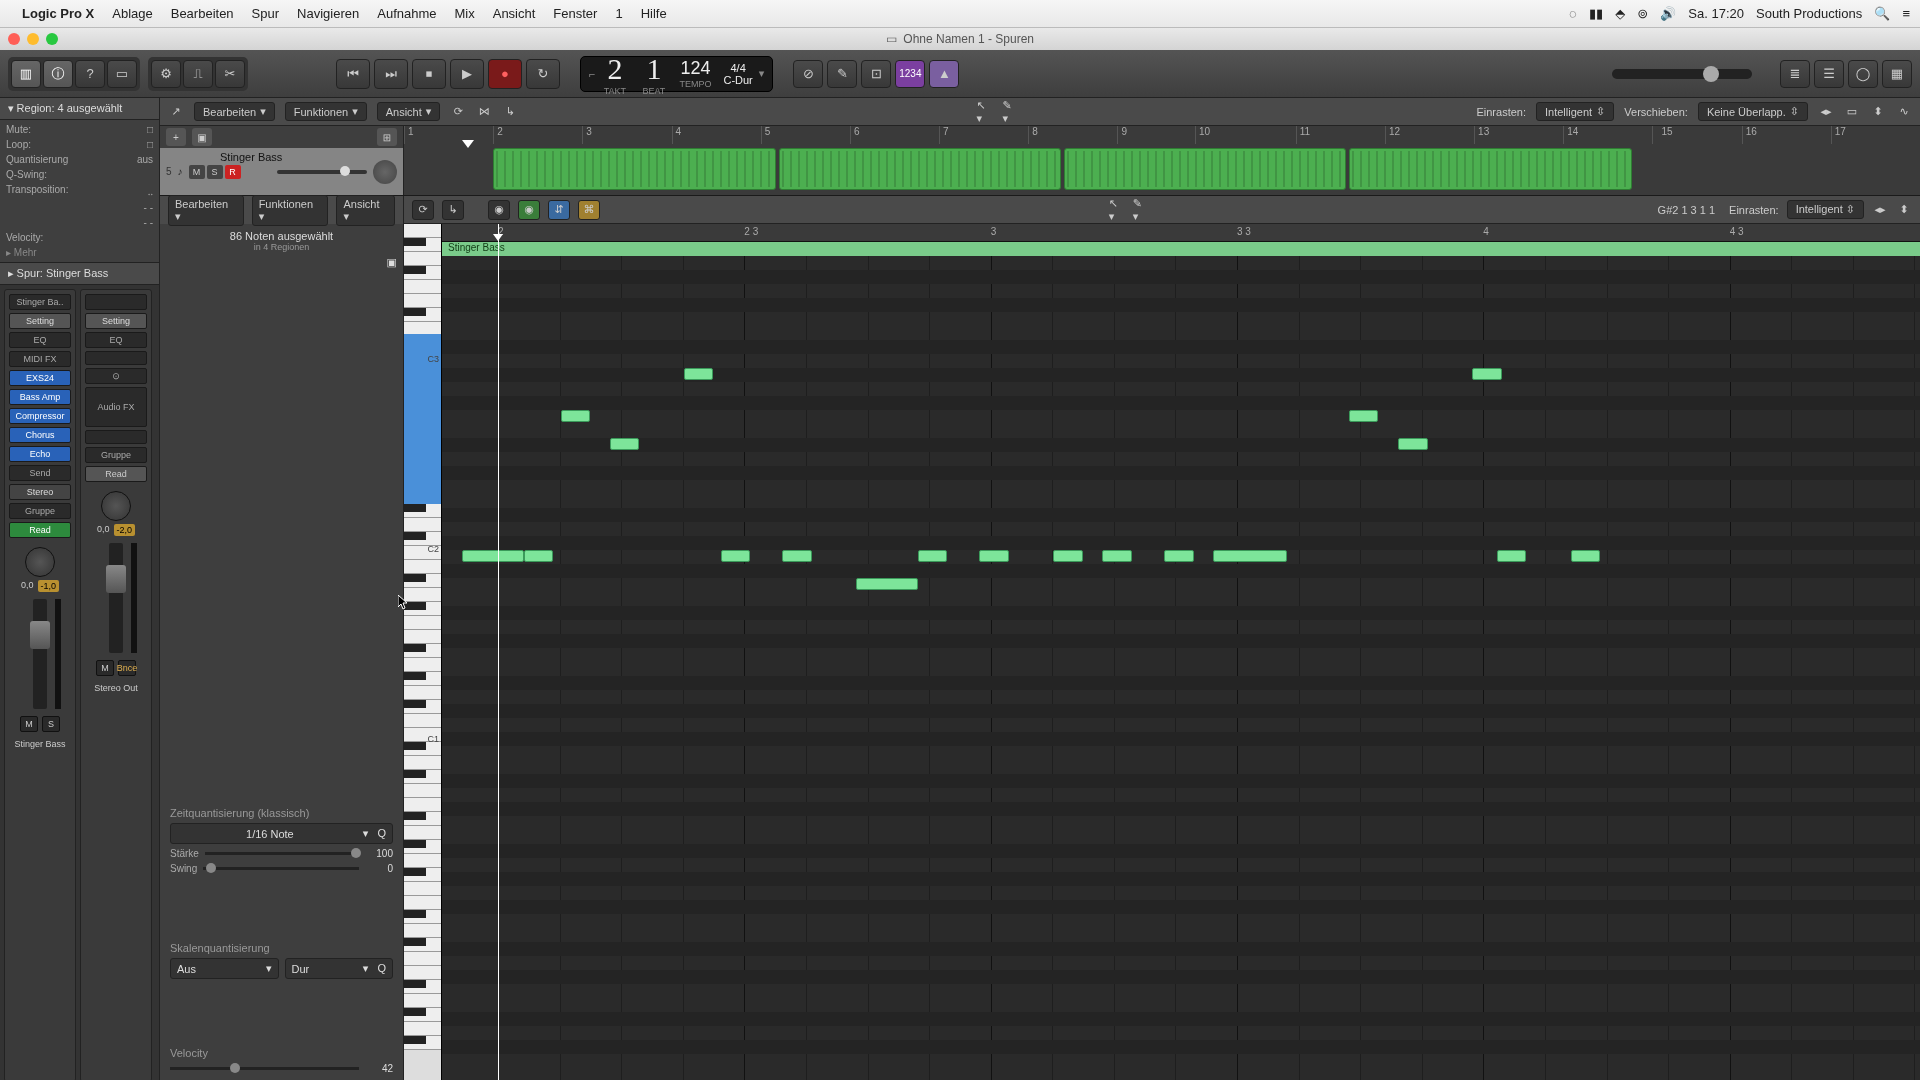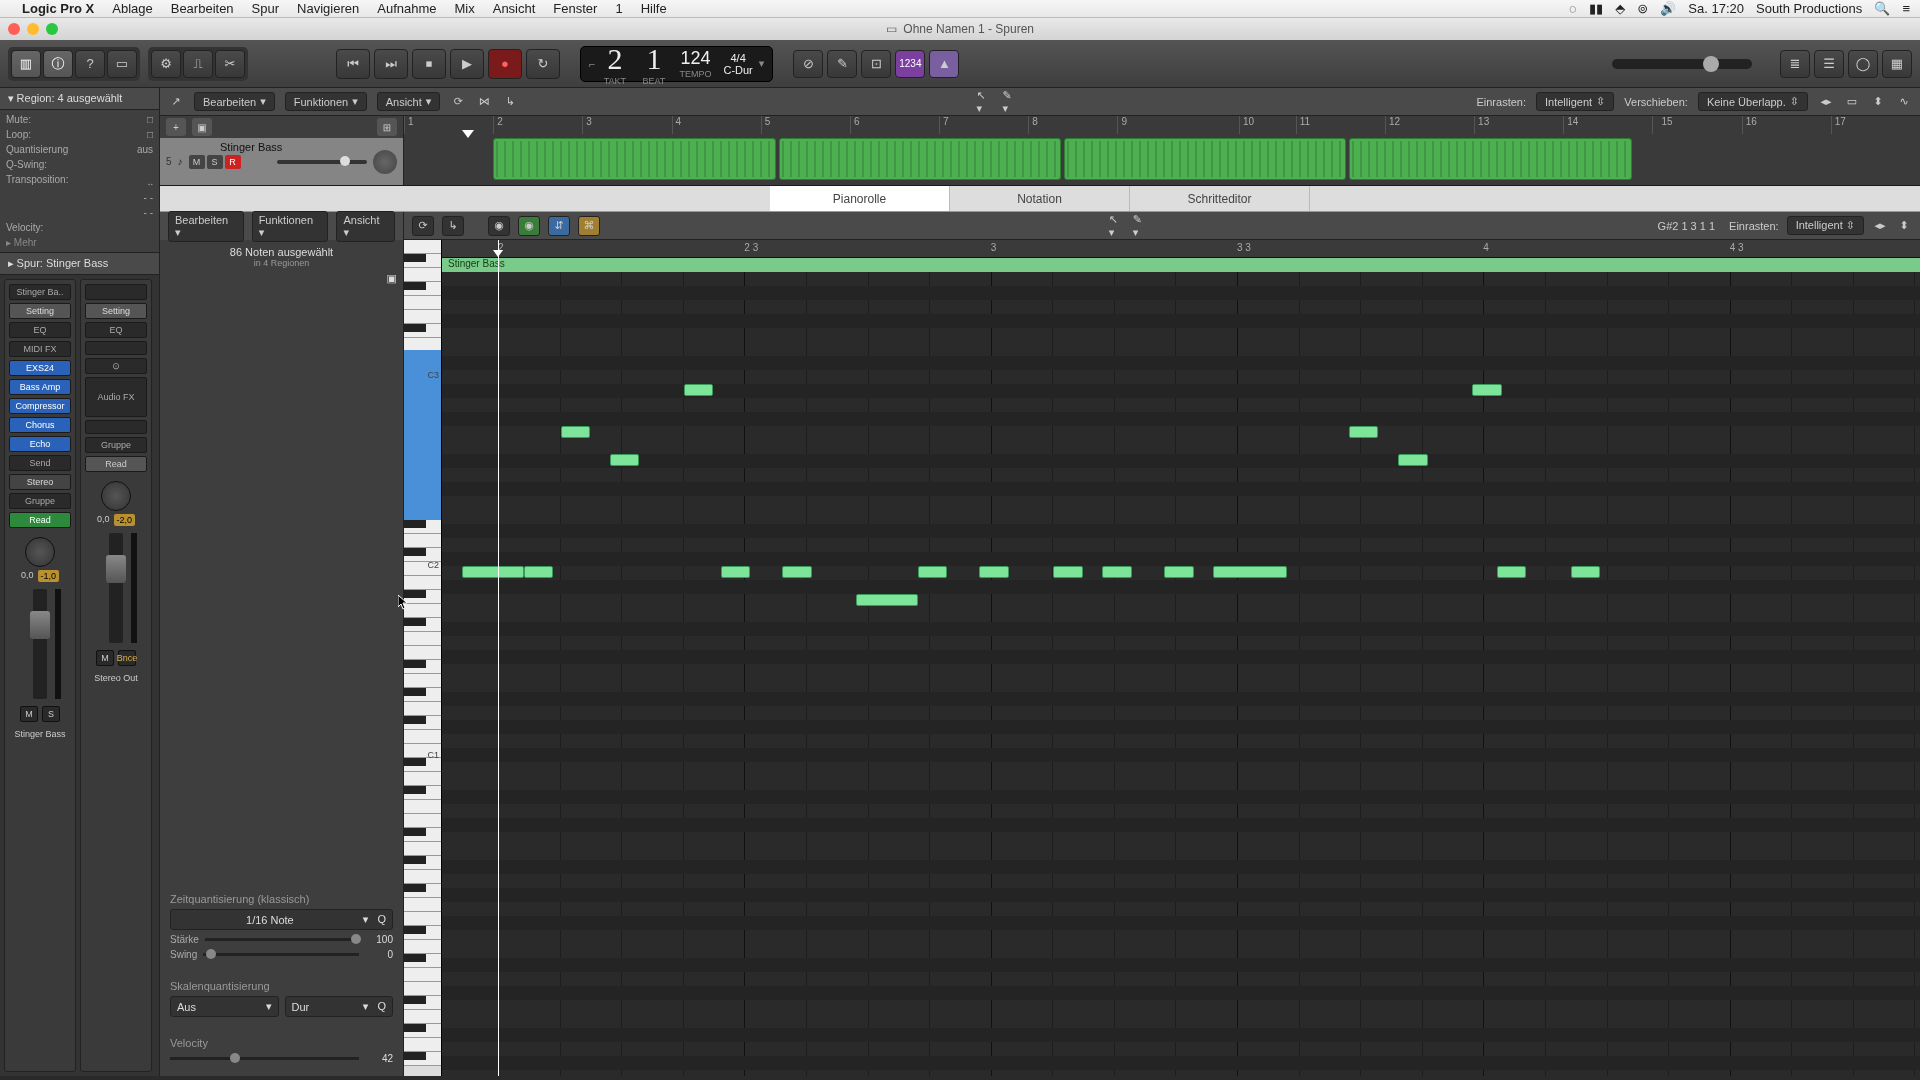--- a/index.html
+++ b/index.html
@@ -1,19 +1,19 @@
 <!DOCTYPE html>
 <html><head>
 <meta charset="utf-8">
 <style>
 * { margin: 0; padding: 0; box-sizing: border-box; font-family: -apple-system, "Helvetica Neue", Arial, sans-serif; user-select: none; }
 body { background: #2a2a2a; width: 1920px; height: 1080px; overflow: hidden; font-size: 11px; color: #ccc; }
 
 
-.menubar { height: 18px; background: linear-gradient(#f6f6f6,#e8e8e8); display: flex; align-items: center; padding: 0 10px; color: #222; font-size: 13px; border-bottom: 1px solid #bbb; }
+.menubar { height: 28px; background: linear-gradient(#f6f6f6,#e8e8e8); display: flex; align-items: center; padding: 0 10px; color: #222; font-size: 13px; border-bottom: 1px solid #bbb; }
 .menubar .apple { font-size: 14px; margin-right: 12px; }
 .menubar .mitem { margin-right: 18px; cursor: default; }
 .menubar .spacer { flex: 1; }
 .menubar .right { display: flex; align-items: center; gap: 12px; }
 
 
 .window-title { height: 22px; background: linear-gradient(#e9e9e9,#d4d4d4); display: flex; align-items: center; position: relative; font-size: 12px; color: #555; }
 .traffic { position: absolute; left: 8px; display: flex; gap: 7px; }
 .traffic span { width: 12px; height: 12px; border-radius: 50%; display: inline-block; }
 .tl-red { background: #ff5f57; } .tl-yel { background: #febc2e; } .tl-grn { background: #28c840; }
@@ -104,21 +104,21 @@
 .editor-tabs .tab.active { background: #fff; font-weight: 500; }
 .editor-tabs .tabspacer { flex: 1; background: #ddd; }
 
 .editor { flex: 1; display: flex; background: #2d2d2d; }
 .editor-left { width: 244px; background: #3e3e3e; border-right: 1px solid #222; display: flex; flex-direction: column; }
 .editor-left .et-tools { height: 28px; background: #4a4a4a; display: flex; align-items: center; padding: 0 8px; gap: 8px; font-size: 11px; }
 .editor-left .et-tools .sel { background: #333; border: 1px solid #222; border-radius: 3px; padding: 2px 6px; }
 .editor-left .infobox { padding: 6px; text-align: center; font-size: 11px; color: #ddd; }
 .editor-left .infobox .sub { font-size: 9px; color: #999; }
 .editor-left .panel { padding: 8px 10px; font-size: 11px; color: #aaa; }
-.editor-left .panel .title { color: #999; margin-bottom: 4px; }
+.editor-left .panel .title { color: #999; margin-bottom: 4px; margin-top: 48px; }
 .editor-left .panel .dd { background: #333; border: 1px solid #222; border-radius: 3px; padding: 3px 6px; display: flex; justify-content: space-between; align-items: center; color: #ddd; margin-bottom: 4px; }
 .editor-left .panel .slider-row { display: flex; align-items: center; gap: 6px; font-size: 10px; margin-bottom: 4px; }
 .editor-left .panel .track { flex: 1; height: 3px; background: #222; position: relative; }
 .editor-left .panel .track .th { position: absolute; top: -4px; width: 10px; height: 10px; border-radius: 50%; background: #888; }
 .editor-left .panel .val { width: 28px; text-align: right; color: #ddd; }
 .editor-left .panel .two { display: flex; gap: 6px; }
 .editor-left .panel .two .dd { flex: 1; }
 
 .editor-main { flex: 1; display: flex; flex-direction: column; position: relative; }
 .em-tools { height: 28px; background: #4a4a4a; display: flex; align-items: center; padding: 0 8px; gap: 8px; font-size: 11px; border-bottom: 1px solid #222; }
@@ -413,38 +413,31 @@
           </div>
       <div class="bar" style="left: 0px;">1</div>
           <div class="bar" style="left: 89.1765px;">2</div>
           <div class="bar" style="left: 178.353px;">3</div>
           <div class="bar" style="left: 267.529px;">4</div>
           <div class="bar" style="left: 356.706px;">5</div>
           <div class="bar" style="left: 445.882px;">6</div>
           <div class="bar" style="left: 535.059px;">7</div>
           <div class="bar" style="left: 624.235px;">8</div>
           <div class="bar" style="left: 713.412px;">9</div>
-          <div class="bar" style="left: 835px;">10</div>
+          <div class="bar" style="left: 791px;">10</div>
           <div class="bar" style="left: 891.765px;">11</div>
           <div class="bar" style="left: 980.941px;">12</div>
           <div class="bar" style="left: 1070.12px;">13</div>
           <div class="bar" style="left: 1159.29px;">14</div>
           <div class="bar" style="left: 1248.47px; padding-left: 8px;">15</div>
           <div class="bar" style="left: 1337.65px;">16</div>
           <div class="bar" style="left: 1426.82px;">17</div>
         </div>
     </div>
 
-    <div class="editor-tabs">
-      <div class="tabspacer"></div>
-      <div class="tab active">Pianorolle</div>
-      <div class="tab">Notation</div>
-      <div class="tab">Schritteditor</div>
-      <div class="tabspacer"></div>
-    </div>
 
     <div class="editor">
       <div class="editor-left">
         <div class="et-tools">
           <span class="sel"><span>Bearbeiten</span> ▾</span>
           <span class="sel"><span>Funktionen</span> ▾</span>
           <span class="sel"><span>Ansicht</span> ▾</span>
         </div>
         <div class="infobox">
           <div>86 Noten ausgewählt</div>

